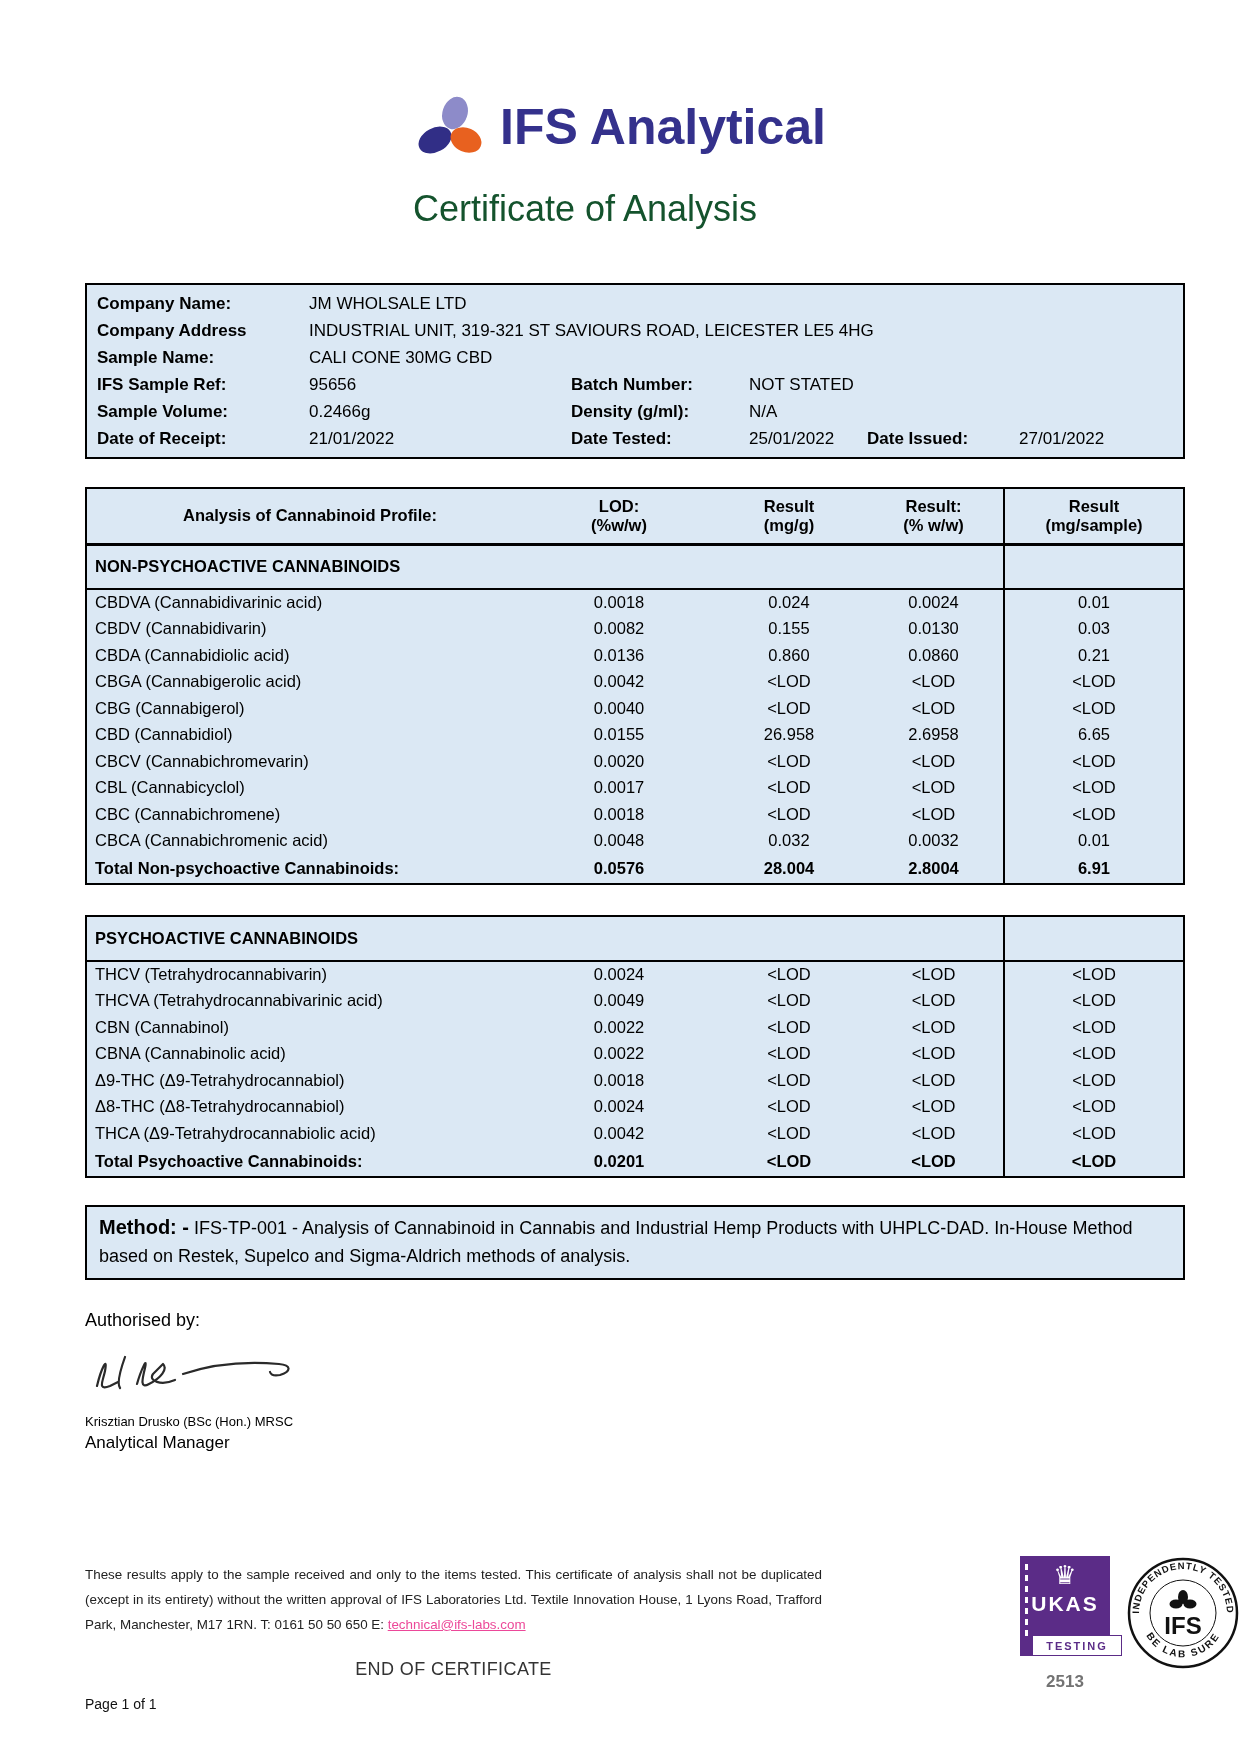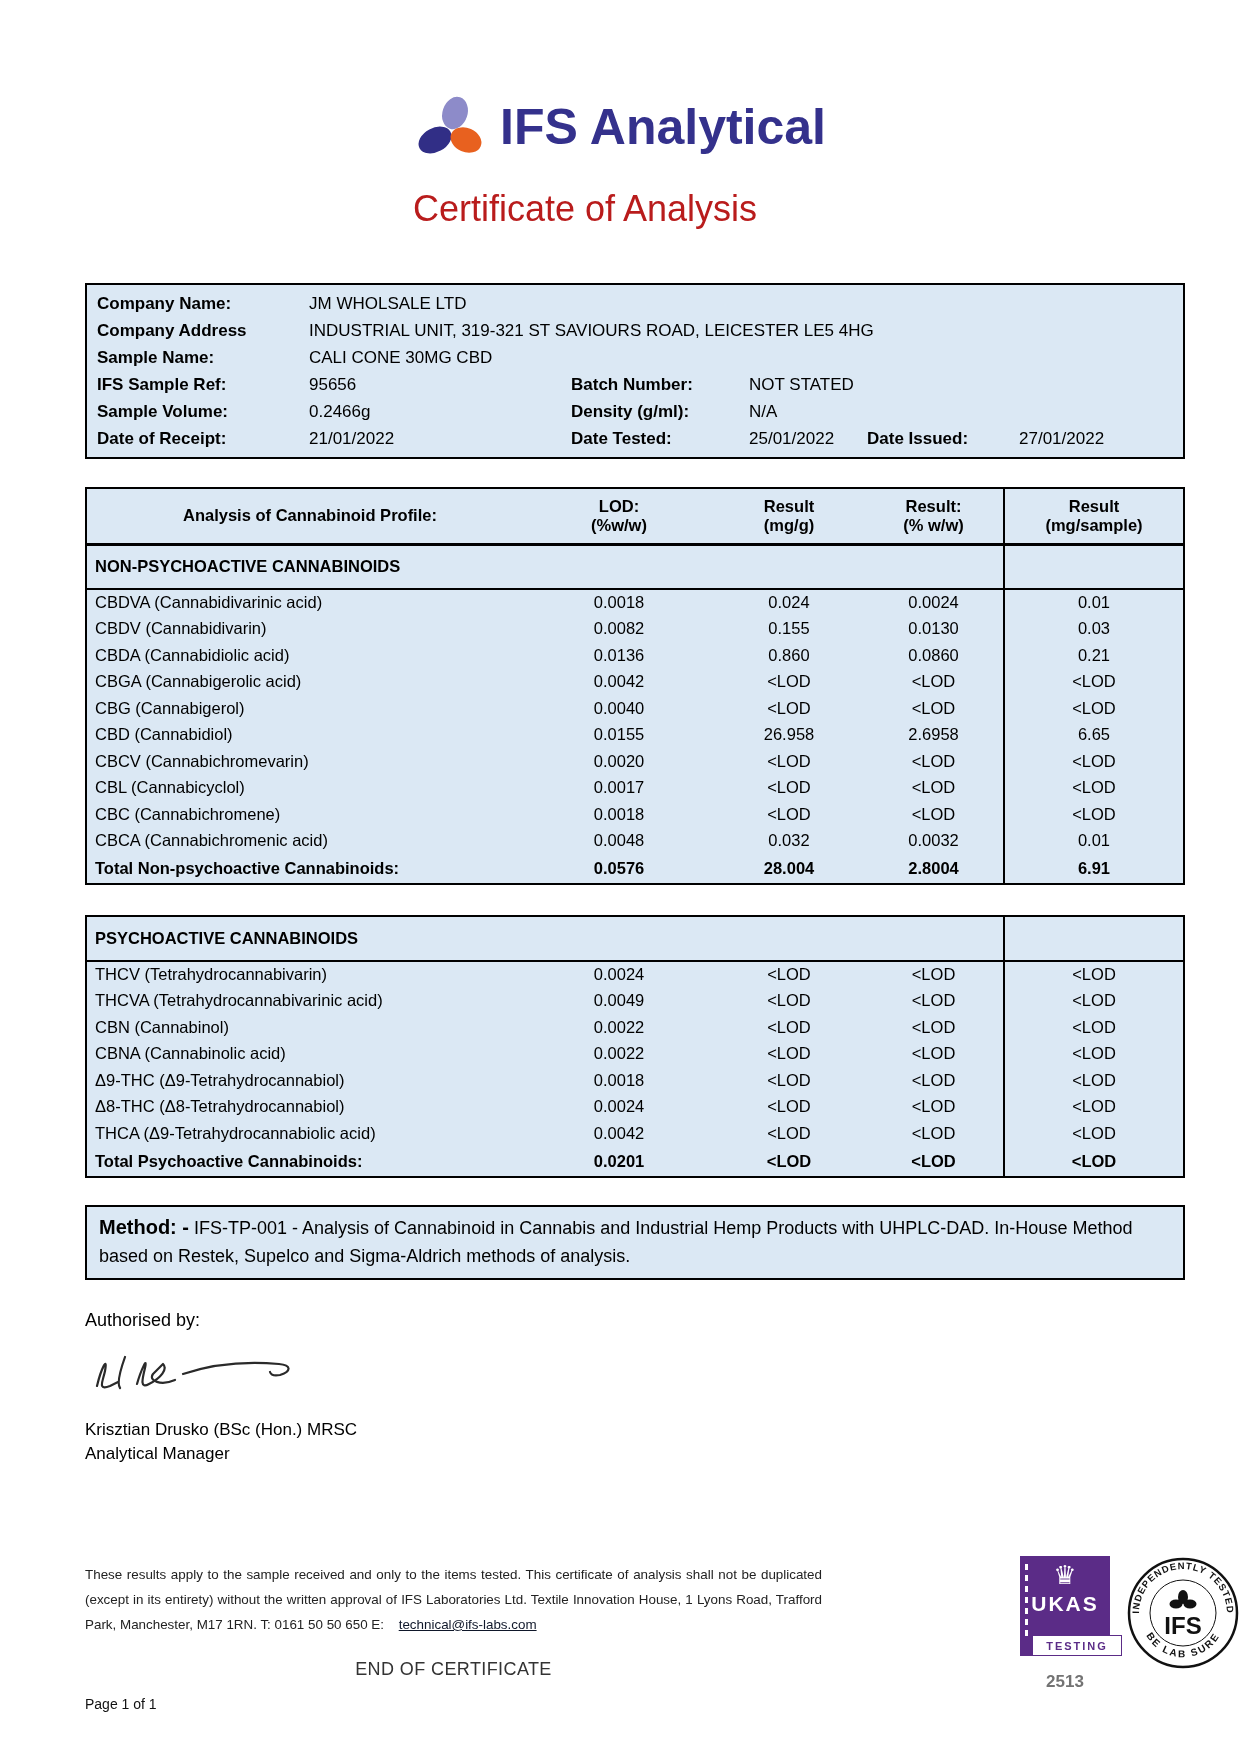--- a/index.html
+++ b/index.html
@@ -5,21 +5,21 @@
   html,body{margin:0;padding:0;background:#888;}
   .page{
     width:1240px;height:1754px;background:#fff;margin:0 auto;
     font-family:"Liberation Sans",sans-serif;color:#000;
     box-sizing:border-box;padding:92px 55px 0 85px;position:relative;overflow:hidden;
   }
   
   .brand{display:flex;align-items:center;justify-content:center;gap:8px;padding-right:30px;height:70px;}
   .brand-text{font-size:50px;font-weight:bold;color:#34318c;letter-spacing:0px;}
   
-  .title{text-align:center;padding-right:100px;margin:26px 0 0 0;font-size:36px;font-weight:400;color:#b91c1c;}
+  .title{text-align:center;padding-right:100px;margin:26px 0 0 0;font-size:36px;font-weight:400;color:#14532d;}
   
   .info-table{
     margin-top:53px;width:1100px;box-sizing:border-box;border:2px solid #000;
     background:#dbe8f4;padding:5px 0 5px 10px;
   }
   .info-row{display:grid;grid-template-columns:212px 262px 178px 118px 152px auto;height:27px;align-items:center;font-size:17px;}
   .lbl{font-weight:bold;}
   .v-rest{grid-column:2 / 7;}
   
   table.cann{border-collapse:collapse;width:1100px;table-layout:fixed;background:#dbe8f4;border:2px solid #000;}
@@ -40,27 +40,27 @@
   .t2{margin-top:30px;}
   
   .method-box{
     margin-top:27px;width:1100px;box-sizing:border-box;border:2px solid #000;background:#dbe8f4;
     padding:6px 12px 8px 12px;font-size:18px;line-height:28px;
   }
   .m-label{font-weight:bold;font-size:20px;}
   
   .auth{margin-top:30px;font-size:18px;}
   .sig{margin:10px 0 2px 2px;}
-  .auth-name{margin-top:14px;font-size:17px;}
+  .auth-name{margin-top:8px;font-size:13px;}
   .auth-role{margin-top:4px;font-size:17px;}
   
   .footer{position:absolute;left:85px;top:1556px;width:1155px;display:flex;justify-content:space-between;align-items:flex-start;}
   .foot-left{width:737px;}
   .disclaimer{margin:6px 0 0 0;font-size:13.4px;line-height:25px;text-align:justify;color:#222;}
-  .email{color:#0f172a;text-decoration:underline;cursor:pointer;margin-left:11px;}
+  .email{color:#ec4899;text-decoration:underline;cursor:pointer;}
   .end-cert{margin-top:22px;text-align:center;font-size:18px;color:#333;letter-spacing:.4px;}
   .page-num{margin-top:16px;font-size:14px;color:#111;}
   .foot-right{display:flex;gap:16px;align-items:flex-start;}
   .ukas-col{width:90px;text-align:center;}
   .ukas-box{position:relative;width:90px;height:100px;background:#5b2c87;box-sizing:border-box;
     display:flex;flex-direction:column;align-items:center;justify-content:flex-start;padding-top:4px;}
   .ukas-ticks{position:absolute;left:5px;top:8px;display:flex;flex-direction:column;gap:5px;}
   .ukas-ticks span{display:block;width:3px;height:6px;background:#fff;}
   .crown{color:#fff;font-size:26px;line-height:30px;}
   .ukas-word{color:#fff;font-weight:bold;font-size:21px;letter-spacing:2px;margin-top:2px;}

